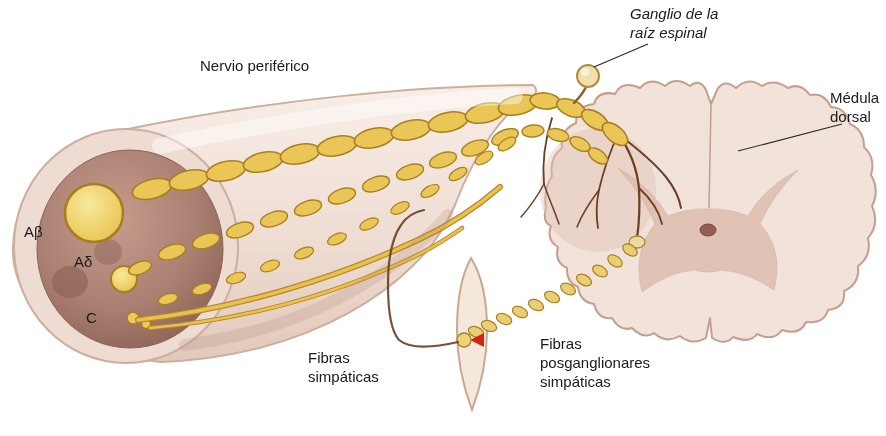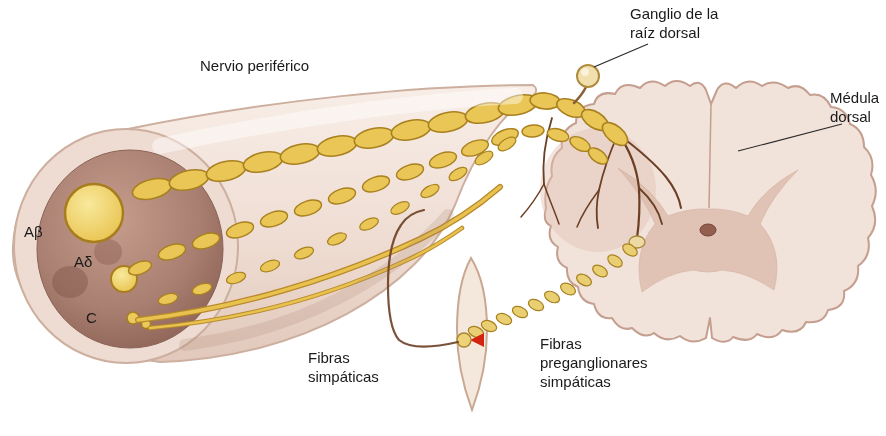--- a/index.html
+++ b/index.html
@@ -170,23 +170,23 @@
   </g>
 
   <line x1="648" y1="44" x2="594" y2="67" stroke="#2a2a2a" stroke-width="1.2"></line>
   <line x1="842" y1="124" x2="738" y2="151" stroke="#2a2a2a" stroke-width="1.2"></line>
 </svg>
 
 <div class="label" style="left:200px;top:56px;">
   <span>Nervio periférico</span>
 </div>
 
-<div class="label" style="left:630px;top:4px;">
+<div class="label" style="left:630px;top:4px;font-style:italic;">
   <span>Ganglio de la</span>
-  <span>raíz dorsal</span>
+  <span>raíz espinal</span>
 </div>
 
 <div class="label" style="left:830px;top:88px;">
   <span>Médula</span>
   <span>dorsal</span>
 </div>
 
 <div class="label" style="left:24px;top:222px;">
   <span>Aβ</span>
 </div>
@@ -199,17 +199,17 @@
   <span>C</span>
 </div>
 
 <div class="label" style="left:308px;top:348px;">
   <span>Fibras</span>
   <span>simpáticas</span>
 </div>
 
 <div class="label" style="left:540px;top:334px;">
   <span>Fibras</span>
-  <span>preganglionares</span>
+  <span>posganglionares</span>
   <span>simpáticas</span>
 </div>
 
 </div>
 
 </body></html>

